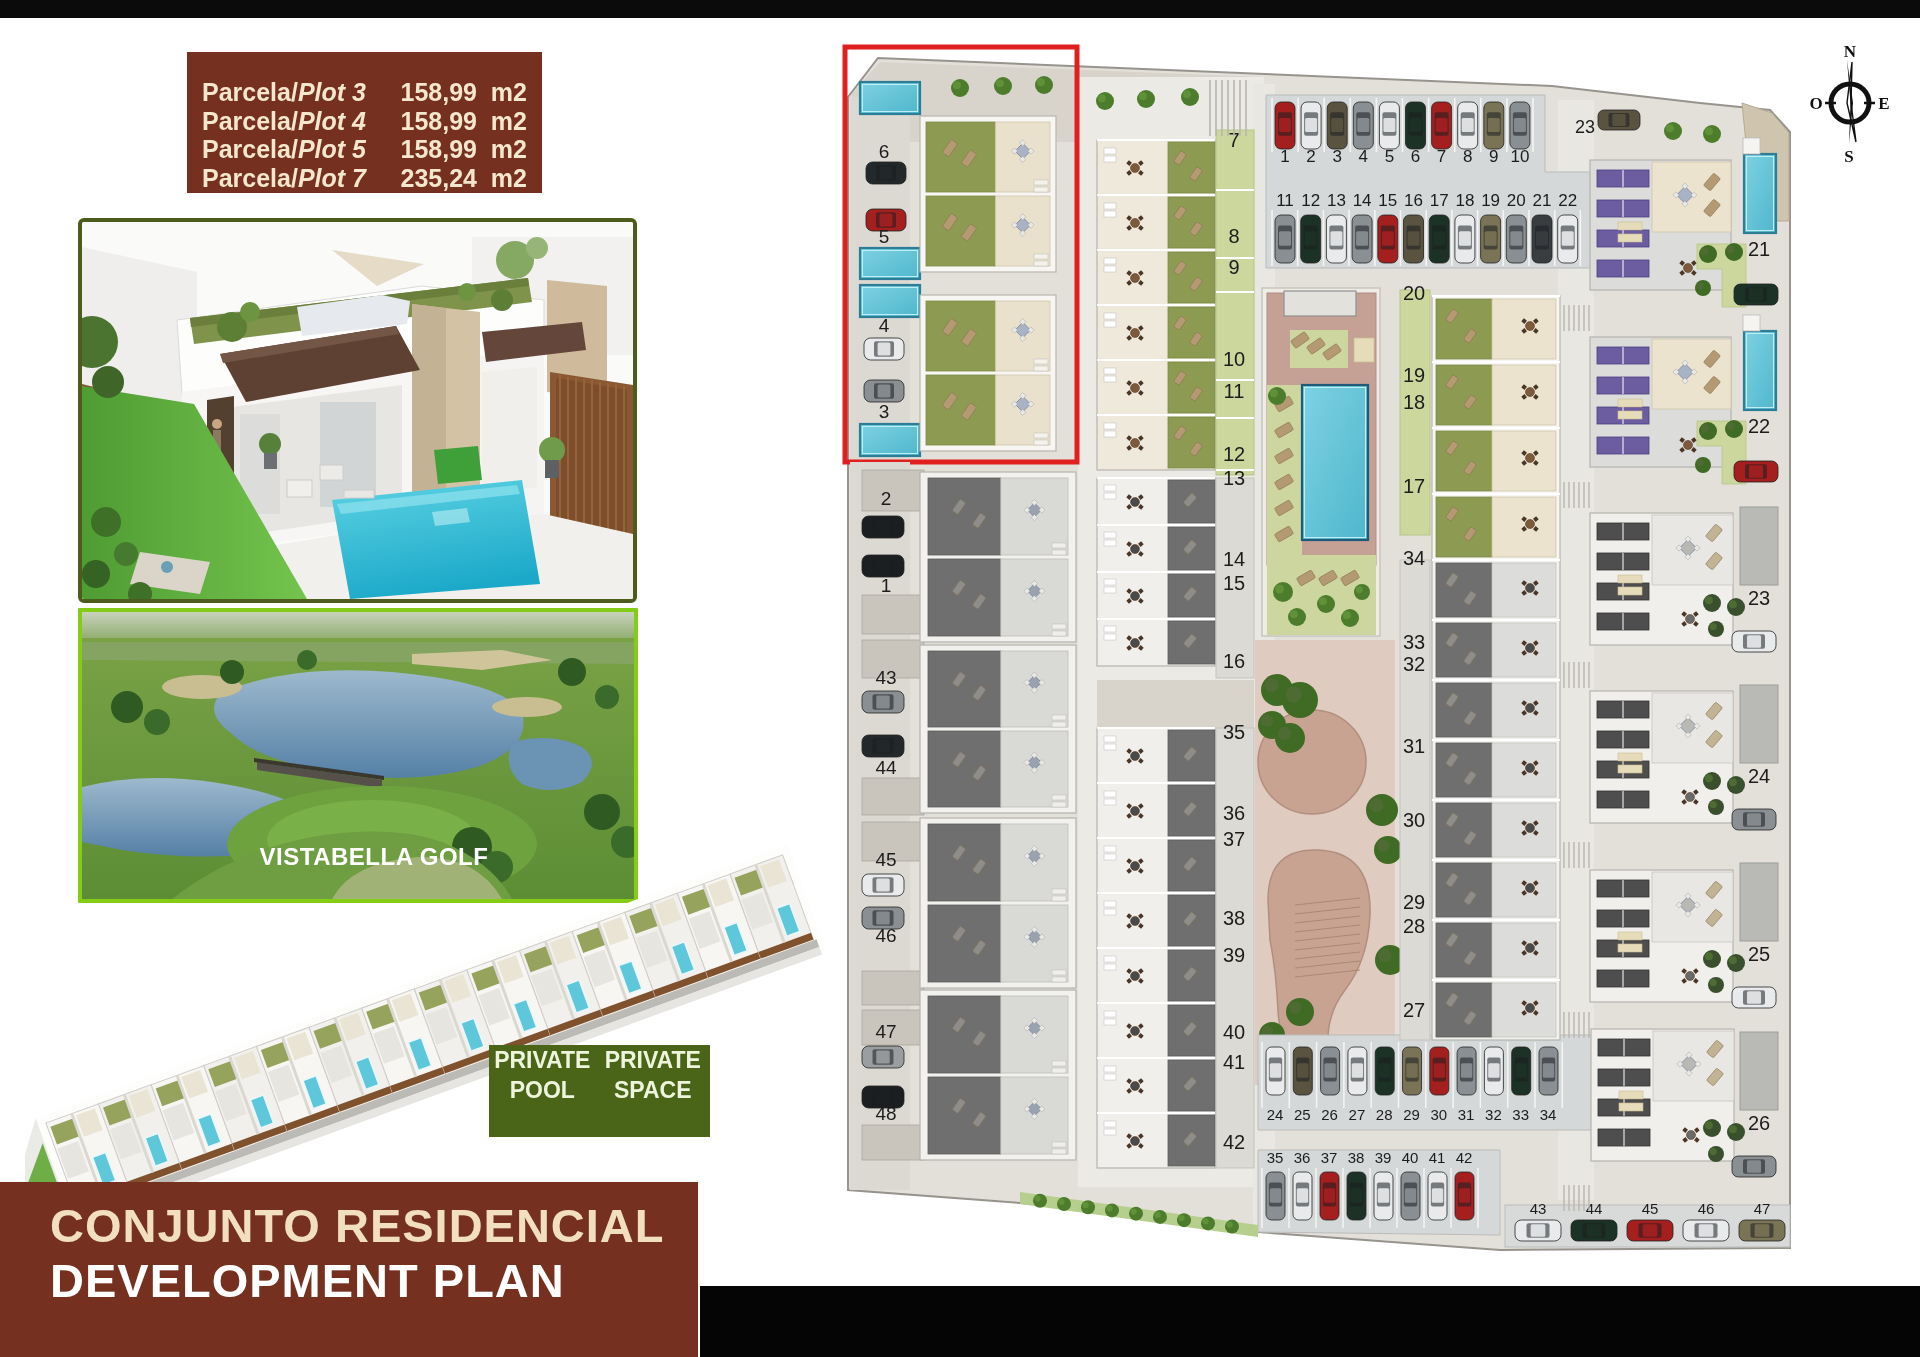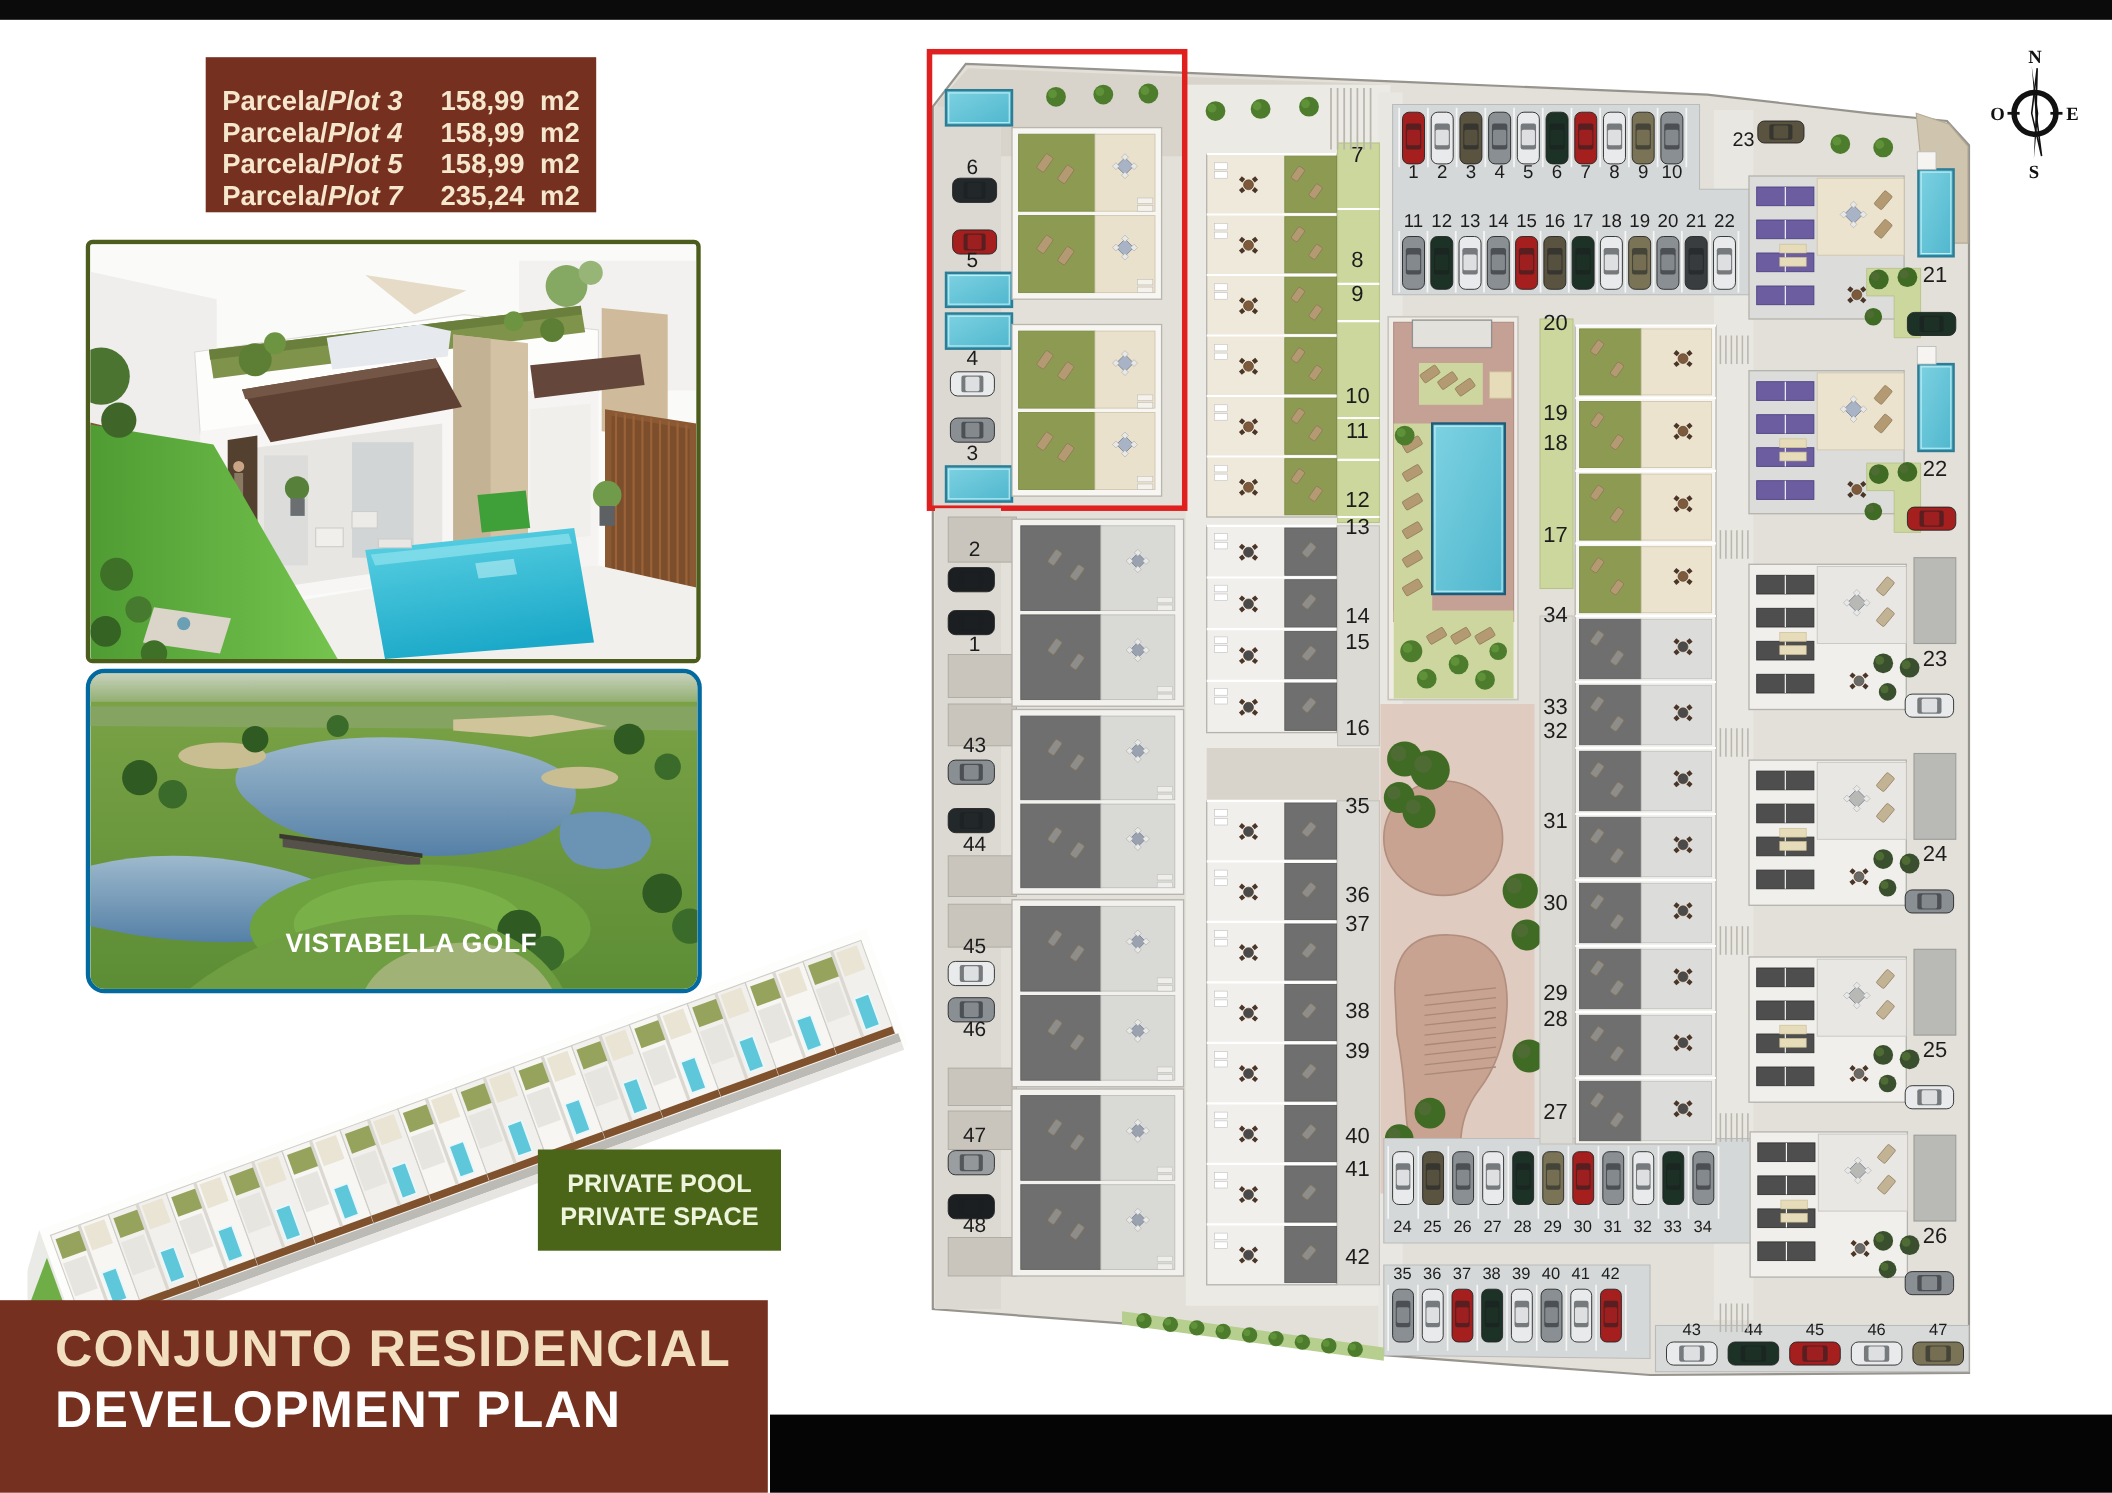--- a/index.html
+++ b/index.html
@@ -142,21 +142,21 @@
 <circle cx="44" cy="332" r="12" fill="#467a2e"></circle>
 <circle cx="14" cy="352" r="14" fill="#356323"></circle>
 <circle cx="58" cy="372" r="12" fill="#3e7028"></circle>
 
 <circle cx="10" cy="120" r="26" fill="#4a7430"></circle>
 <circle cx="26" cy="160" r="16" fill="#3f6628"></circle>
 </svg>
 
 </div>
 
-<div class="abs" style="left:78px;top:608px;width:552px;height:287px;border:4px solid #0369a1;border-radius:17px;overflow:hidden">
+<div class="abs" style="left:78px;top:608px;width:552px;height:287px;border:4px solid #84cc16;border-radius:1px;overflow:hidden">
 
 <svg width="552" height="287" viewBox="0 0 552 287">
 <defs>
 <linearGradient id="gsky" x1="0" y1="0" x2="0" y2="1">
 <stop offset="0" stop-color="#c8d2bd"></stop>
           <stop offset="1" stop-color="#93af72"></stop>
 </linearGradient>
 <linearGradient id="glake" x1="0" y1="0" x2="0" y2="1">
 <stop offset="0" stop-color="#9db9cd"></stop>
           <stop offset="1" stop-color="#5580a6"></stop>
@@ -374,21 +374,21 @@
 
 <rect x="-8" y="49" width="795" height="8" fill="#e6e5e2"></rect>
 </g>
 
 <g transform="translate(38,335) rotate(-20)">
 <polygon points="-8,-58 -55,6 -8,55" fill="#eaeae6"></polygon>
 <polygon points="-10,-32 -44,8 -10,44" fill="#6fae47"></polygon>
 </g>
 </svg>
 
-<div class="abs" style="left:489px;top:1045px;width:221px;height:92px;background:#4a6418;color:#eef5dc;font-weight:bold;font-size:23px;line-height:30px;text-align:center;display:flex;flex-direction:column;justify-content:center">
+<div class="abs" style="left:489px;top:1045px;width:221px;height:92px;background:#4a6418;color:#eef5dc;font-weight:bold;font-size:23px;line-height:30px;text-align:center;display:flex;flex-direction:row;justify-content:center">
 <div>PRIVATE POOL</div>
     <div>PRIVATE SPACE</div>
 </div>
 
 <div class="abs" style="left:0;top:1182px;width:698px;height:175px;background:#76301f">
 
   <div style="margin:16px 0 0 50px;font-weight:bold;font-size:47px;color:#f2dfc0;letter-spacing:1px">CONJUNTO RESIDENCIAL</div>
 
   <div style="margin:0 0 0 50px;font-weight:bold;font-size:47px;color:#ffffff;letter-spacing:1px">DEVELOPMENT PLAN</div>
 </div>

